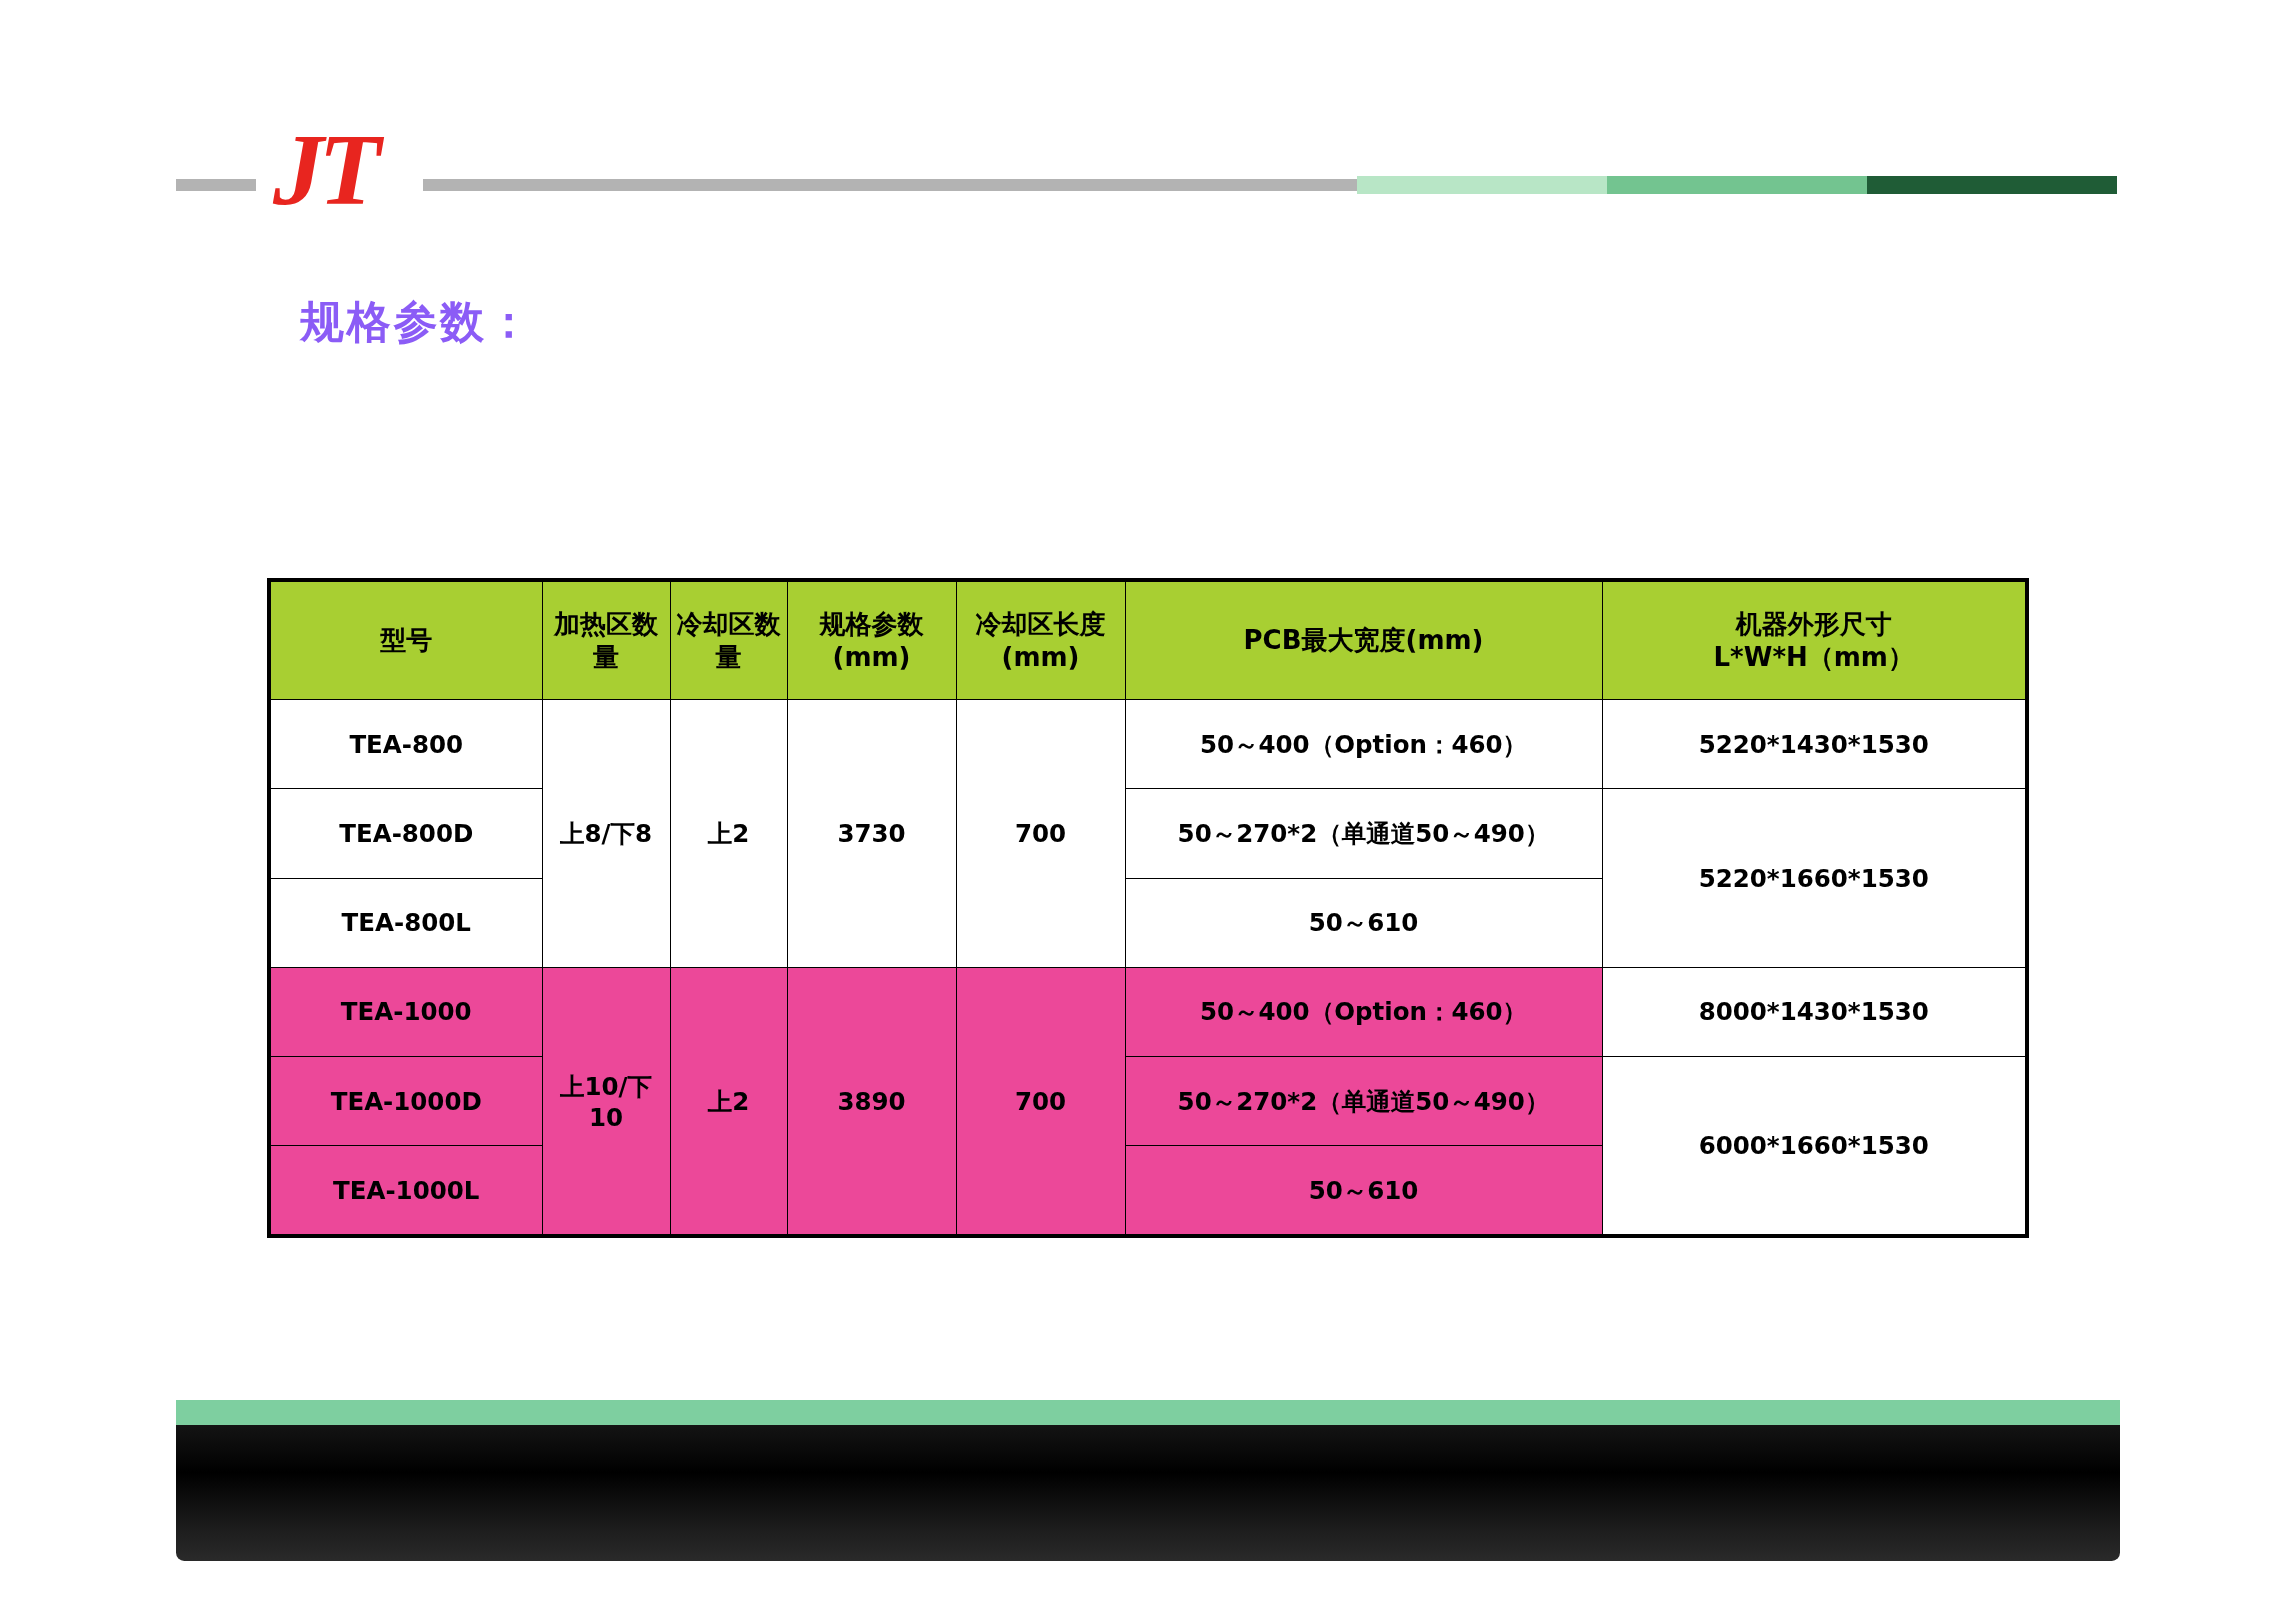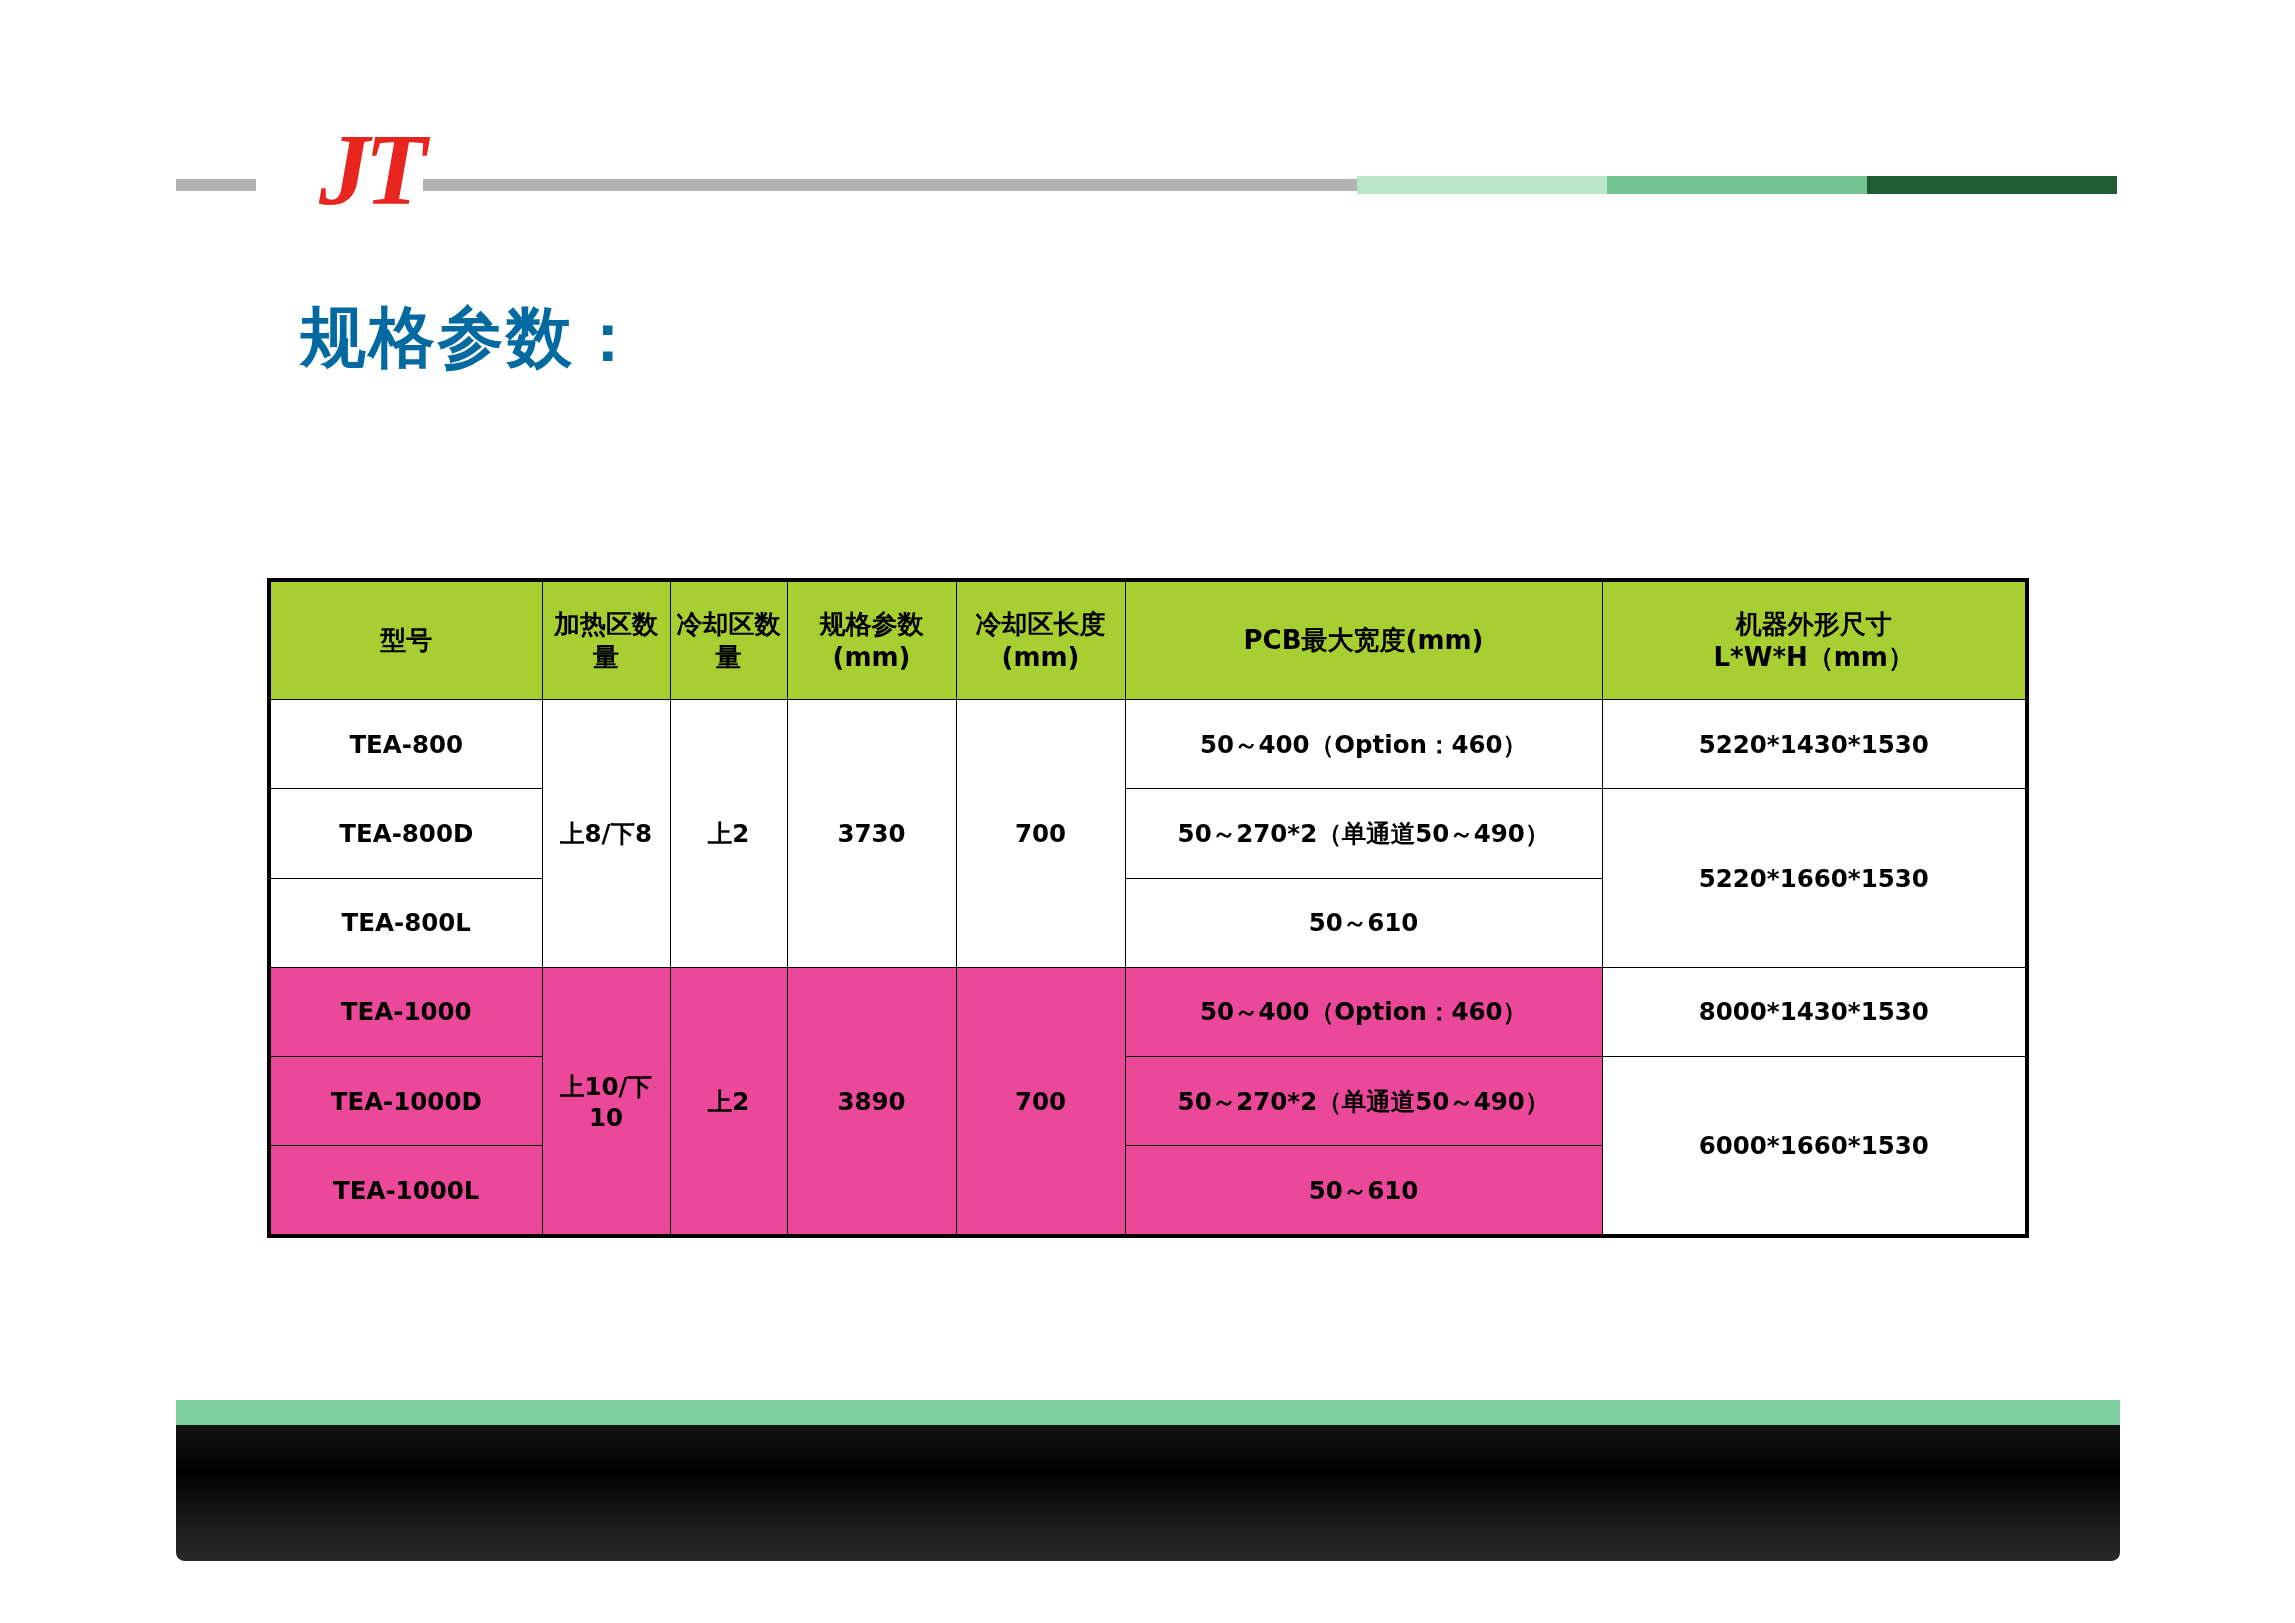--- a/index.html
+++ b/index.html
@@ -35,21 +35,20 @@
     position: absolute;
     left: 273px;
     top: 119px;
     font-family: "Liberation Serif", serif;
     font-size: 102px;
     font-weight: bold;
     font-style: italic;
     color: #e8251f;
     letter-spacing: -5.5px;
     line-height: 1;
-    margin-left: 46px;
   }
   .rule-gray {
     position: absolute;
     left: 423px;
     top: 179px;
     width: 934px;
     height: 12.3px;
     background: #b3b3b3;
   }
   .rule-lightgreen {
@@ -76,23 +75,23 @@
     height: 17.7px;
     background: #1f5c36;
   }
 
   
   .page-title {
     position: absolute;
     left: 300px;
     top: 293px;
     font-family: "DejaVu Sans", sans-serif;
-    font-size: 66px;
+    font-size: 44px;
     font-weight: bold;
-    color: #0369a1;
+    color: #8b5cf6;
     letter-spacing: 2.7px;
   }
 
   
   .spec-table {
     position: absolute;
     left: 267px;
     top: 578px;
     border-collapse: collapse;
     table-layout: fixed;

